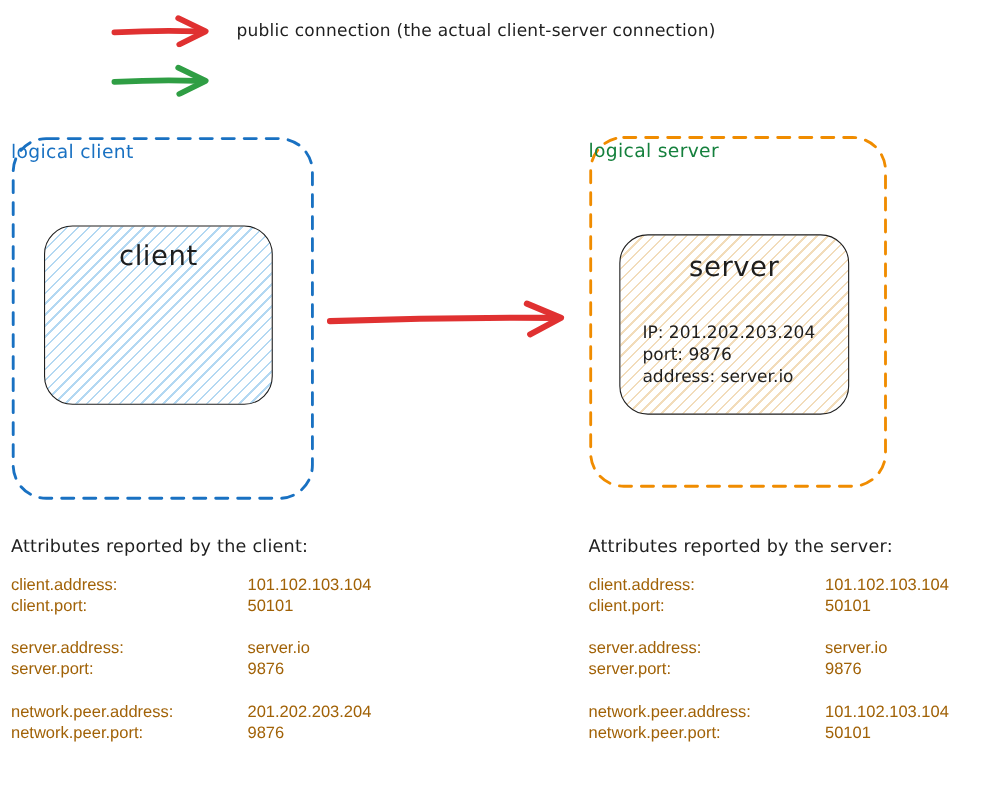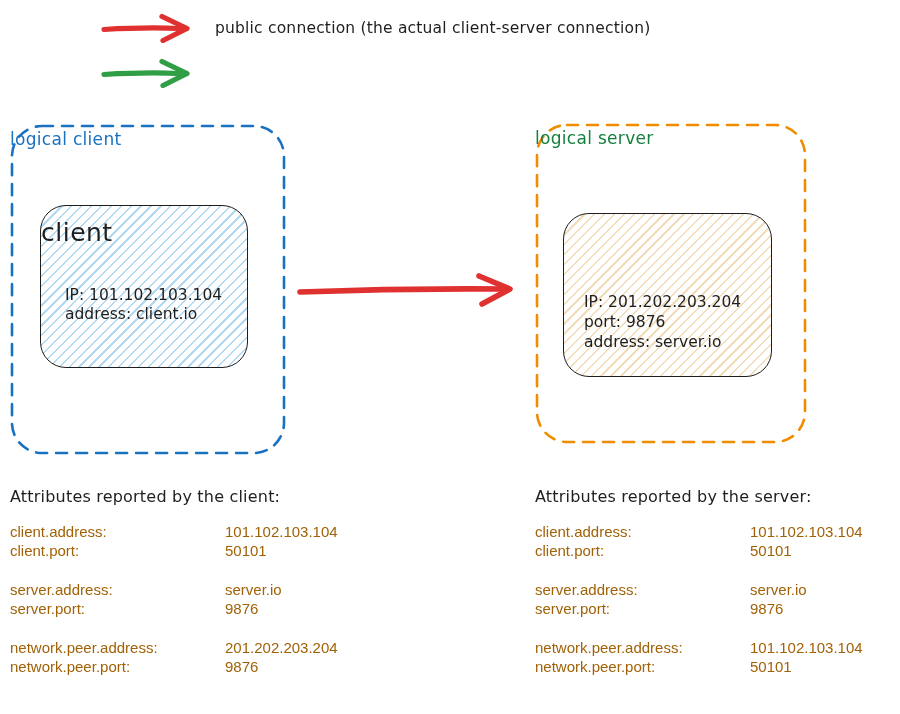--- a/index.html
+++ b/index.html
@@ -51,21 +51,21 @@
       #b3d8f2 0px, #b3d8f2 1.6px, transparent 1.6px, transparent 7px);
   }
   .node.server-node {
     left: 563px; top: 213px; width: 209px; height: 164px;
     background-image: repeating-linear-gradient(135deg,
       #f2dcba 0px, #f2dcba 1.6px, transparent 1.6px, transparent 7px);
   }
   .node-title {
     position: absolute;
     left: 0; right: 0;
-    text-align: left;
+    text-align: center;
     font-size: 25px;
     letter-spacing: 0.5px;
   }
   .client-node .node-title { top: 12px; }
   .server-node .node-title { top: 14px; }
   .node-lines {
     position: absolute;
     font-size: 15.5px;
     white-space: nowrap;
   }
@@ -114,37 +114,34 @@
     </svg>
   </div>
 
   <svg class="group-svg" style="left:10px; top:124px;" width="276" height="331" viewBox="0 0 276 331">
     <rect x="2" y="2" width="272" height="327" rx="30" ry="30" fill="none" stroke="#1971c2" stroke-width="2.6" stroke-dasharray="11 9" stroke-linecap="round"></rect>
   </svg>
   <div class="group-label client">logical client</div>
 
   <div class="node client-node">
     <div class="node-title">client</div>
-    <div class="node-lines">
-      <div>IP: 101.102.103.104</div>
-      <div>address: client.io</div>
-    </div>
   </div>
 
   <svg class="main-arrow" width="222" height="44" viewBox="0 0 222 44">
     <path d="M4,24 C70,21.5 150,20.5 209,21" fill="none" stroke="#e03131" stroke-width="5.6" stroke-linecap="round"></path>
     <path d="M183,8 L214,21 L186,36" fill="none" stroke="#e03131" stroke-width="5.6" stroke-linecap="round" stroke-linejoin="round"></path>
   </svg>
 
   <svg class="group-svg" style="left:535px; top:123px;" width="272" height="321" viewBox="0 0 272 321">
     <rect x="2" y="2" width="268" height="317" rx="30" ry="30" fill="none" stroke="#f08c00" stroke-width="2.6" stroke-dasharray="11 9" stroke-linecap="round"></rect>
   </svg>
   <div class="group-label server">logical server</div>
 
   <div class="node server-node">
+    <div class="node-title">server</div>
     <div class="node-lines">
       <div>IP: 201.202.203.204</div>
       <div>port: 9876</div>
       <div>address: server.io</div>
     </div>
   </div>
 
   <div class="attr-block client-attrs">
     <div class="attr-title">Attributes reported by the client:</div>
     <div class="attr-rows">

